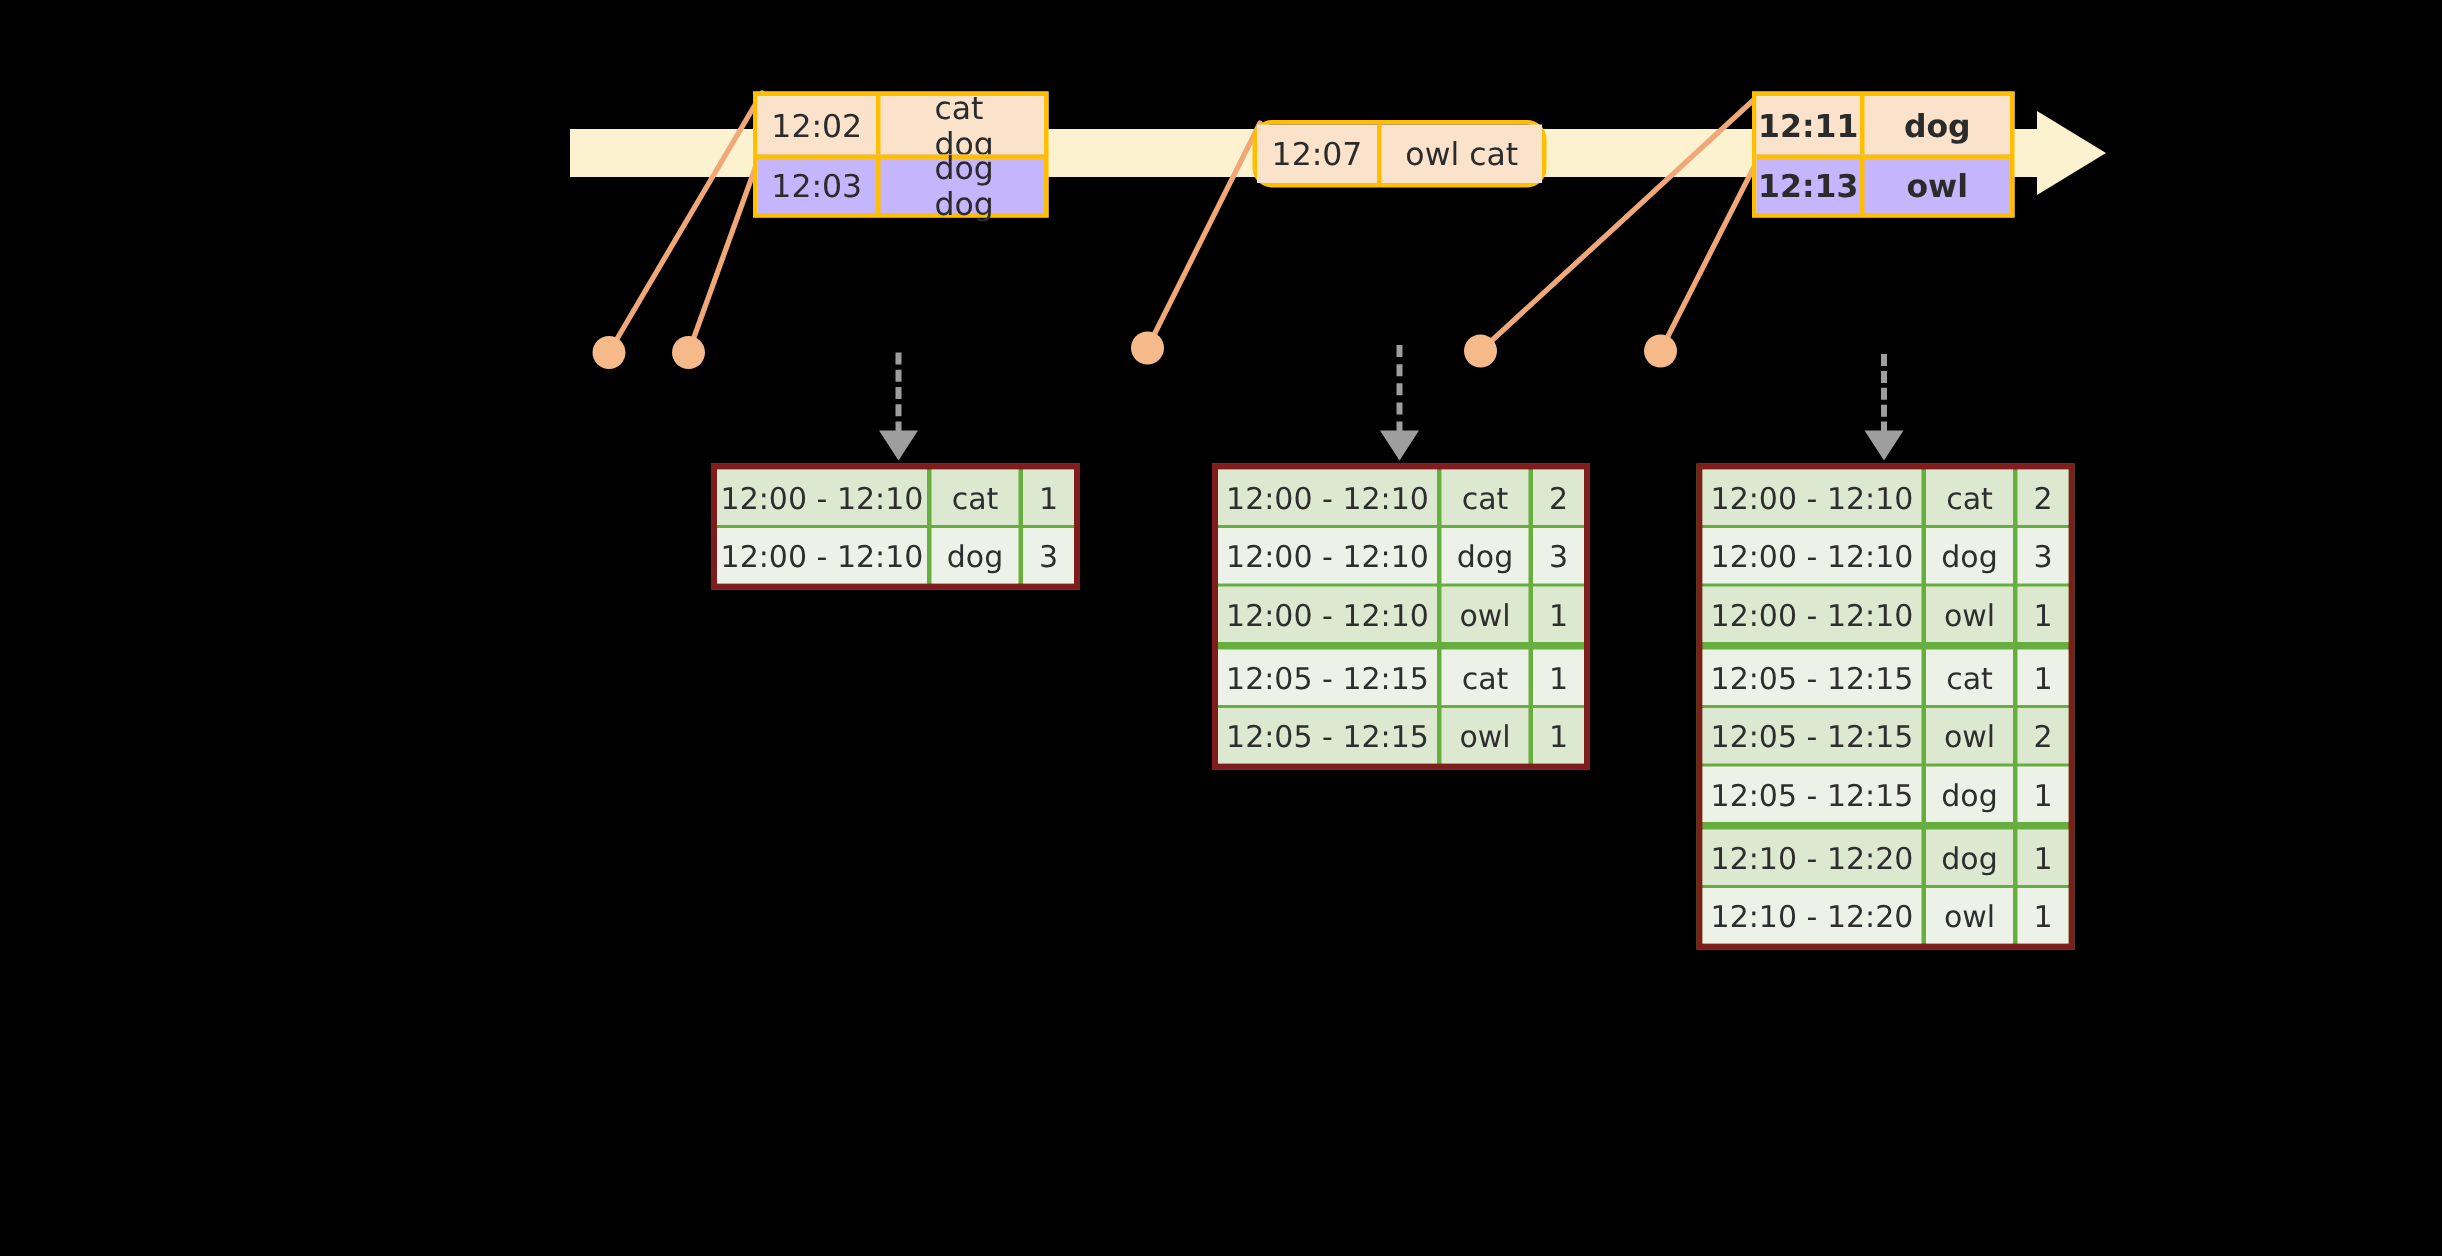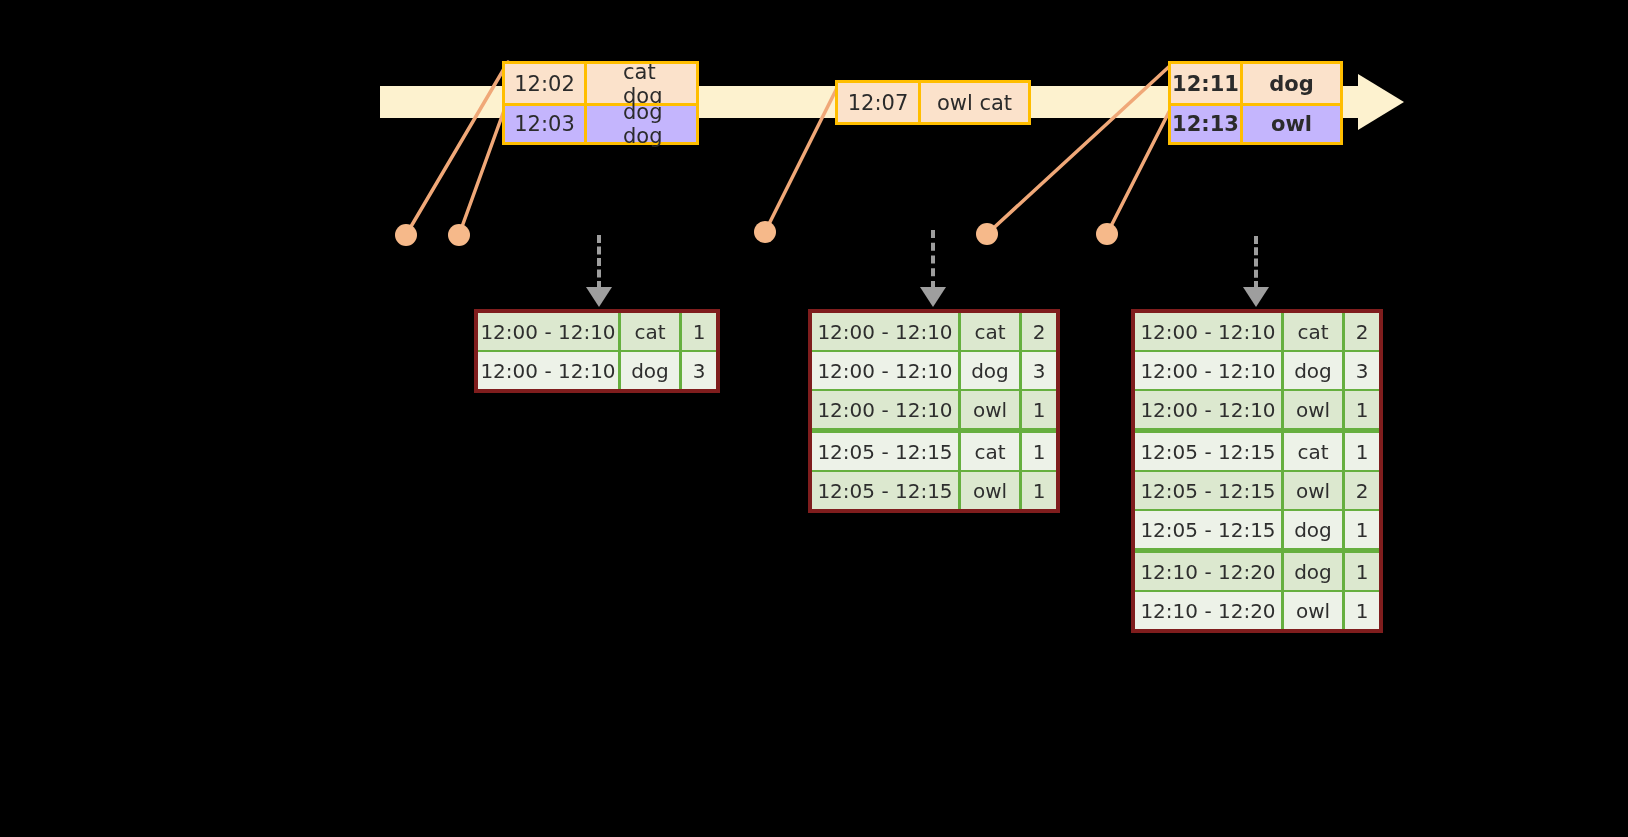--- a/index.html
+++ b/index.html
@@ -53,21 +53,21 @@
   }
   .event-cell-val {
     display: flex; align-items: center; justify-content: center;
     font-size: 21px; color: #2b2b2b;
   }
 
   #event-box-1 { left: 502px; top: 61px; width: 197px; }
   #event-box-1 .event-cell-time { width: 82px; }
   #event-box-1 .event-cell-val  { width: 108px; padding-left: 36px; }
 
-  #event-box-2 { left: 835px; top: 80px; width: 196px; }
+  #event-box-2 { left: 835px; top: 80px; width: 196px; border-radius: 13px; }
   #event-box-2 .event-cell-time { width: 83px; }
   #event-box-2 .event-cell-val  { width: 107px; text-align: right; }
 
   #event-box-3 { left: 1168px; top: 61px; width: 175px; font-weight: bold; }
   #event-box-3 .event-cell-time { width: 72px; }
   #event-box-3 .event-cell-val  { width: 97px; }
 
   
   .connector-svg {
     position: absolute;

